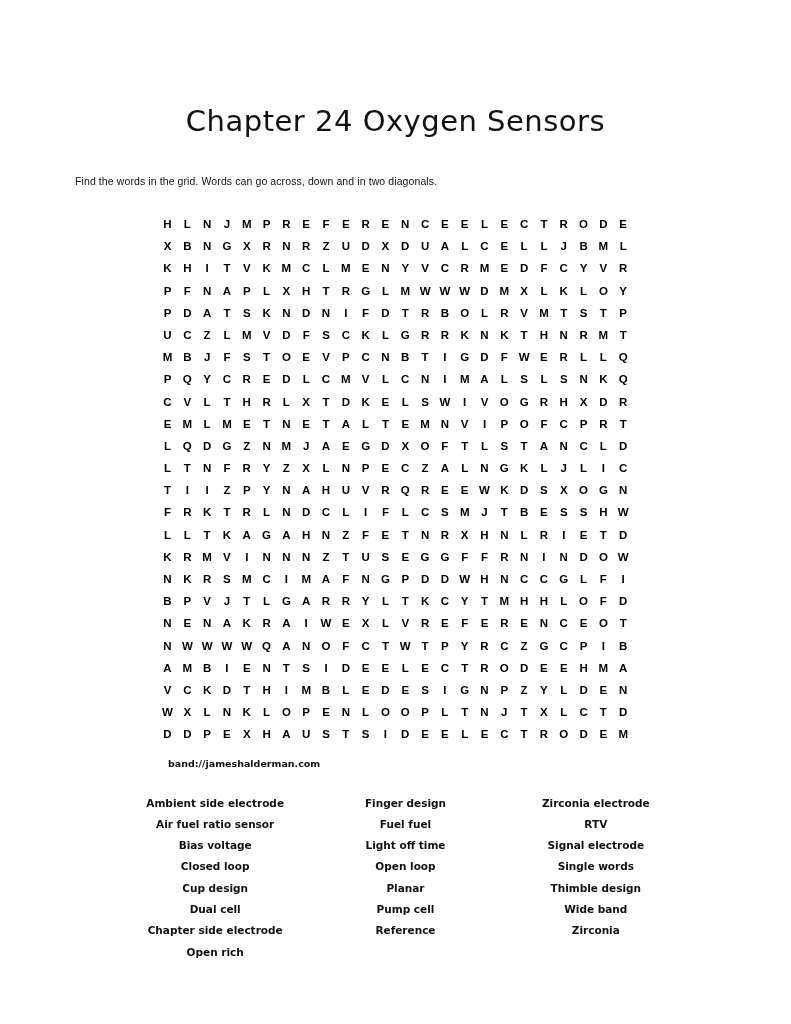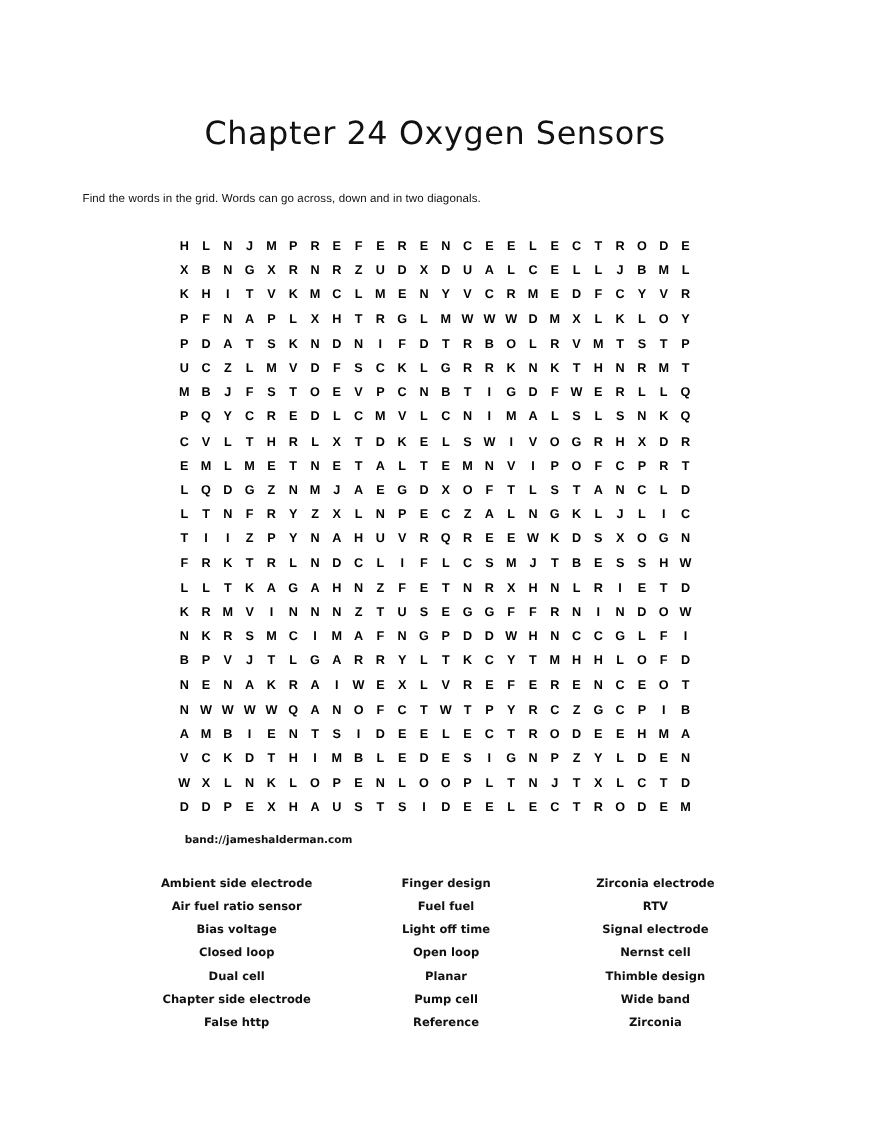--- a/index.html
+++ b/index.html
@@ -722,37 +722,38 @@
     </div>
 
   <div class="url">band://jameshalderman.com</div>
 
   <div class="wordlist">
     <div class="wordcol">
         <div class="word">Ambient side electrode</div>
         <div class="word">Air fuel ratio sensor</div>
         <div class="word">Bias voltage</div>
         <div class="word">Closed loop</div>
+        <div class="word">Cup design</div>
         <div class="word">Dual cell</div>
         <div class="word">Chapter side electrode</div>
-        <div class="word">False http</div>
+        <div class="word">Open rich</div>
       </div>
     <div class="wordcol">
         <div class="word">Finger design</div>
         <div class="word">Fuel fuel</div>
         <div class="word">Light off time</div>
         <div class="word">Open loop</div>
         <div class="word">Planar</div>
         <div class="word">Pump cell</div>
         <div class="word">Reference</div>
       </div>
     <div class="wordcol">
         <div class="word">Zirconia electrode</div>
         <div class="word">RTV</div>
         <div class="word">Signal electrode</div>
-        <div class="word">Nernst cell</div>
+        <div class="word">Single words</div>
         <div class="word">Thimble design</div>
         <div class="word">Wide band</div>
         <div class="word">Zirconia</div>
       </div>
   </div>
 
 </div>
 
 </body></html>

